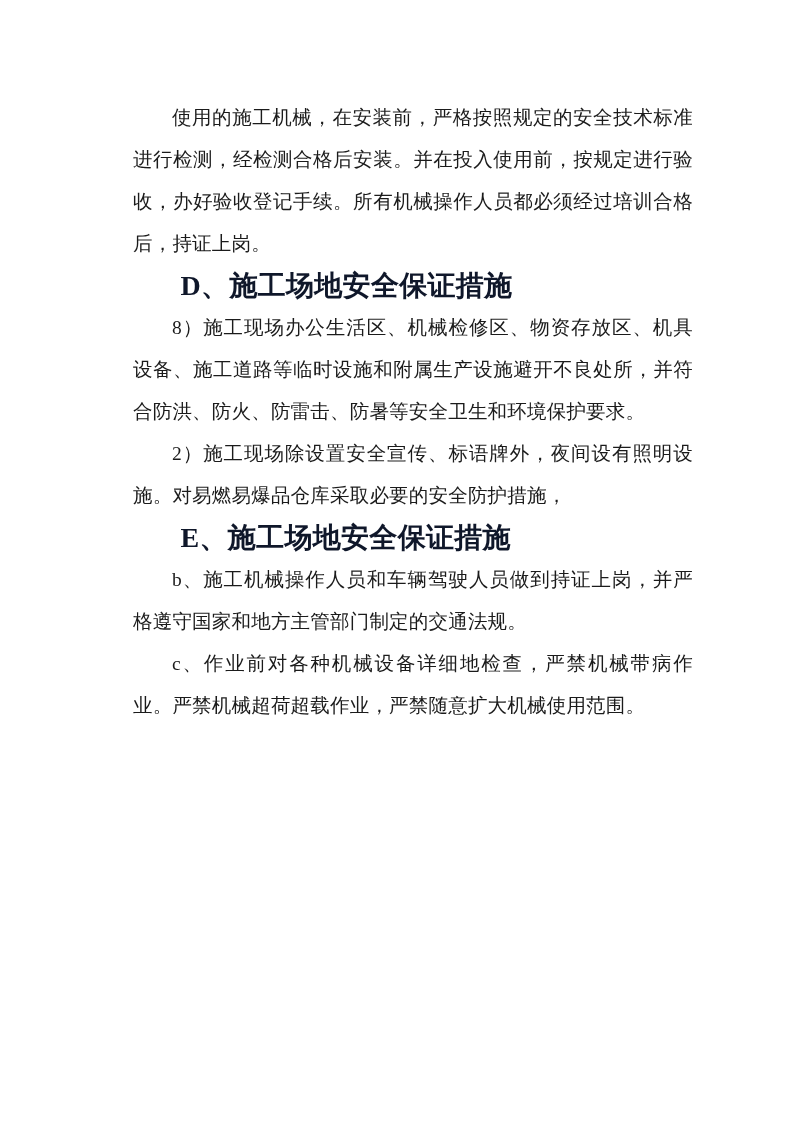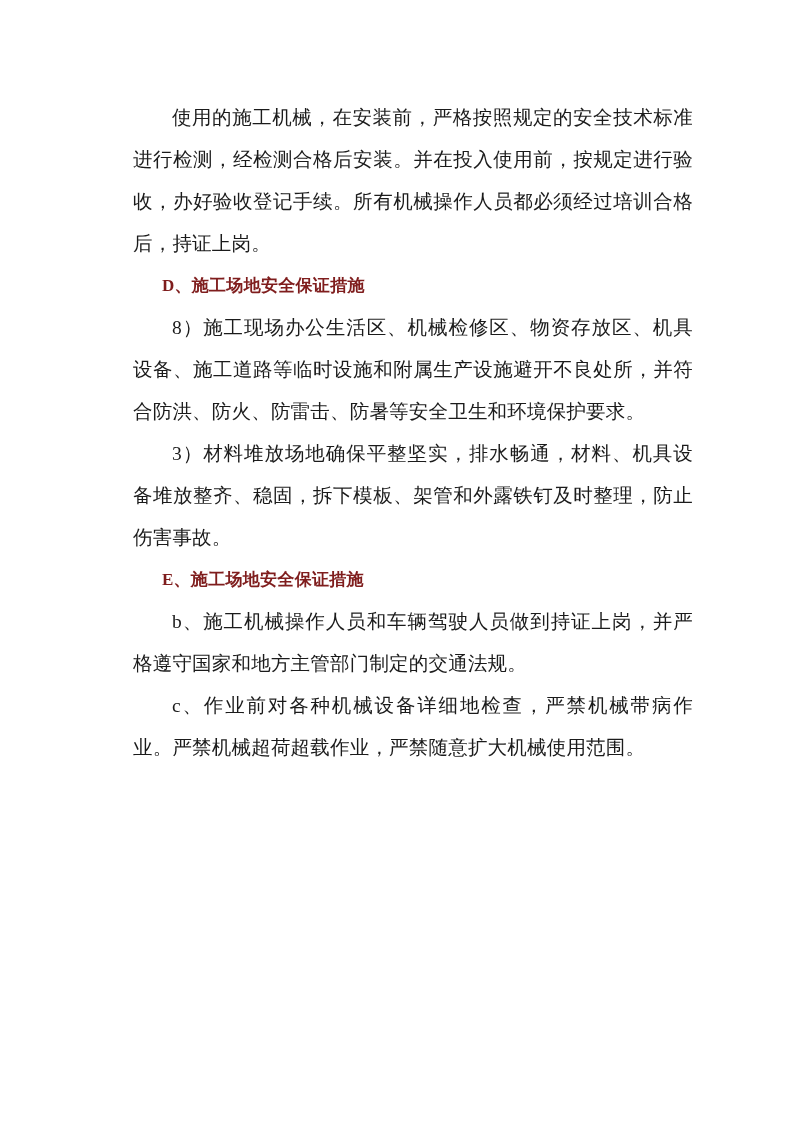--- a/index.html
+++ b/index.html
@@ -29,43 +29,43 @@
     color: #1b1b1b;
     text-align: justify;
     text-justify: inter-ideograph;
     margin: 0;
     text-indent: 2em;
     letter-spacing: 0.2px;
     -webkit-font-smoothing: antialiased;
   }
   .heading {
     font-family: "Liberation Serif", "DejaVu Serif", serif;
-    font-size: 17px;
+    font-size: 28px;
     line-height: 42px;
-    color: #7f1d1d;
+    color: #0f172a;
     font-weight: bold;
     margin: 0;
     text-indent: 1.7em;
     letter-spacing: 0.3px;
   }
 </style>
 </head>
 <body>
 
 <div class="page">
   <div class="doc-body">
 
     <p class="para">使用的施工机械，在安装前，严格按照规定的安全技术标准进行检测，经检测合格后安装。并在投入使用前，按规定进行验收，办好验收登记手续。所有机械操作人员都必须经过培训合格后，持证上岗。</p>
 
     <h3 class="heading">D、施工场地安全保证措施</h3>
 
     <p class="para">8）施工现场办公生活区、机械检修区、物资存放区、机具设备、施工道路等临时设施和附属生产设施避开不良处所，并符合防洪、防火、防雷击、防暑等安全卫生和环境保护要求。</p>
 
+    <p class="para">2）施工现场除设置安全宣传、标语牌外，夜间设有照明设施。对易燃易爆品仓库采取必要的安全防护措施，</p>
 
-    <p class="para">3）材料堆放场地确保平整坚实，排水畅通，材料、机具设备堆放整齐、稳固，拆下模板、架管和外露铁钉及时整理，防止伤害事故。</p>
 
 
 
     <h3 class="heading">E、施工场地安全保证措施</h3>
 
 
     <p class="para">b、施工机械操作人员和车辆驾驶人员做到持证上岗，并严格遵守国家和地方主管部门制定的交通法规。</p>
 
     <p class="para">c、作业前对各种机械设备详细地检查，严禁机械带病作业。严禁机械超荷超载作业，严禁随意扩大机械使用范围。</p>
 

